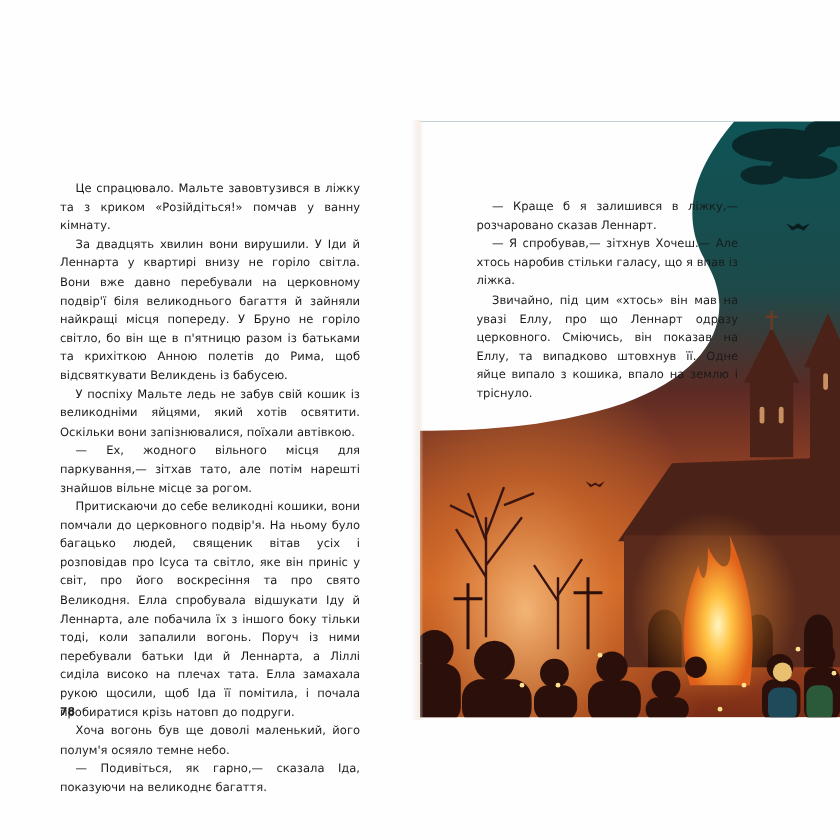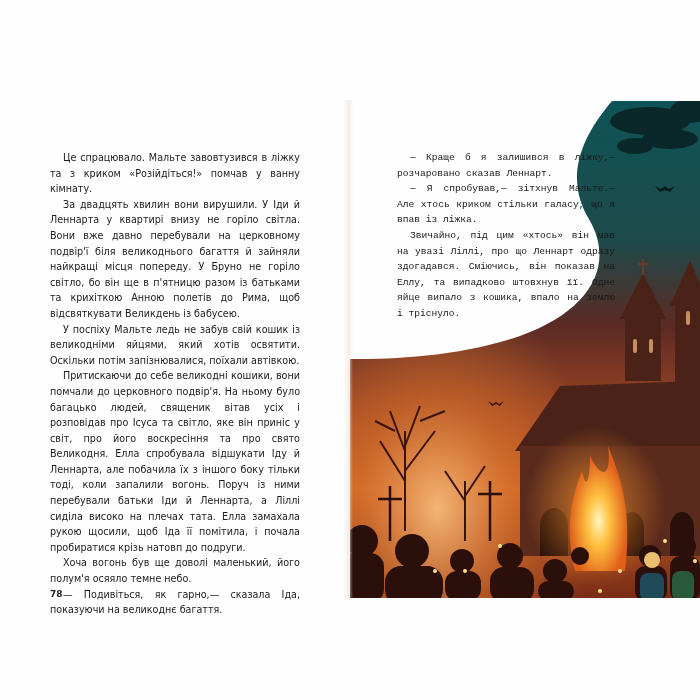--- a/index.html
+++ b/index.html
@@ -27,34 +27,35 @@
     }
     .page-number {
       position: absolute; left: 50px; top: 589px; font-size: 9px; font-weight: bold; color: #222;
     }
     
     .illustration {
       position: absolute; left: 350px; top: 101px; width: 350px; height: 497px; overflow: hidden;
     }
     .illustration svg { display: block; }
     .text-right {
-      position: absolute; left: 397px; top: 150px; width: 218px;
-      font-size: 9.6px; line-height: 15.6px; text-align: justify; font-family: Liberation Mono, monospace;
+      position: absolute; left: 397px; top: 165px; width: 218px;
+      font-size: 9.6px; line-height: 15.6px; text-align: justify;
     }
   </style>
 </head>
 <body>
 
 <div class="spread">
 
   <div class="page-left">
     <div class="text-left">
       <p>Це спрацювало. Мальте завовтузився в ліжку та з криком «Розійдіться!» помчав у ванну кімнату.</p>
       <p>За двадцять хвилин вони вирушили. У Іди й Леннарта у квартирі внизу не горіло світла. Вони вже давно перебували на церковному подвір'ї біля великоднього багаття й зайняли найкращі місця попереду. У Бруно не горіло світло, бо він ще в п'ятницю разом із батьками та крихіткою Анною полетів до Рима, щоб відсвяткувати Великдень із бабусею.</p>
-      <p>У поспіху Мальте ледь не забув свій кошик із великодніми яйцями, який хотів освятити. Оскільки потім запізнювалися, поїхали автівкою.</p>
+      <p>У поспіху Мальте ледь не забув свій кошик із великодніми яйцями, який хотів освятити. Оскільки вони запізнювалися, поїхали автівкою.</p>
+      <p>— Ех, жодного вільного місця для паркування,— зітхав тато, але потім нарешті знайшов вільне місце за рогом.</p>
       <p>Притискаючи до себе великодні кошики, вони помчали до церковного подвір'я. На ньому було багацько людей, священик вітав усіх і розповідав про Ісуса та світло, яке він приніс у світ, про його воскресіння та про свято Великодня. Елла спробувала відшукати Іду й Леннарта, але побачила їх з іншого боку тільки тоді, коли запалили вогонь. Поруч із ними перебували батьки Іди й Леннарта, а Ліллі сиділа високо на плечах тата. Елла замахала рукою щосили, щоб Іда її помітила, і почала пробиратися крізь натовп до подруги.</p>
       <p>Хоча вогонь був ще доволі маленький, його полум'я осяяло темне небо.</p>
       <p>— Подивіться, як гарно,— сказала Іда, показуючи на великоднє багаття.</p>
     </div>
     <div class="page-number">78</div>
   </div>
 
   <div class="page-right"></div>
 
   <div class="illustration">
@@ -173,18 +174,18 @@
         <circle cx="345" cy="460" r="2"></circle>
         <circle cx="250" cy="490" r="2"></circle>
       </g>
 
       <path d="M0 0 H262 C228 40 215 80 240 120 C265 165 240 210 170 235 C110 255 50 258 0 258 Z" fill="#fefefe"></path>
     </svg>
   </div>
 
   <div class="text-right">
     <p>— Краще б я залишився в ліжку,— розчаровано сказав Леннарт.</p>
-    <p>— Я спробував,— зітхнув Мальте.— Але хтось криком стільки галасу, що я впав із ліжка.</p>
-    <p>Звичайно, під цим «хтось» він мав на увазі Ліллі, про що Леннарт одразу здогадався. Сміючись, він показав на Еллу, та випадково штовхнув її. Одне яйце випало з кошика, впало на землю і тріснуло.</p>
+    <p>— Я спробував,— зітхнув Хочеш.— Але хтось наробив стільки галасу, що я впав із ліжка.</p>
+    <p>Звичайно, під цим «хтось» він мав на увазі Еллу, про що Леннарт одразу церковного. Сміючись, він показав на Еллу, та випадково штовхнув її. Одне яйце випало з кошика, впало на землю і тріснуло.</p>
   </div>
 
   <div class="gutter"></div>
 </div>
 
 </body></html>

